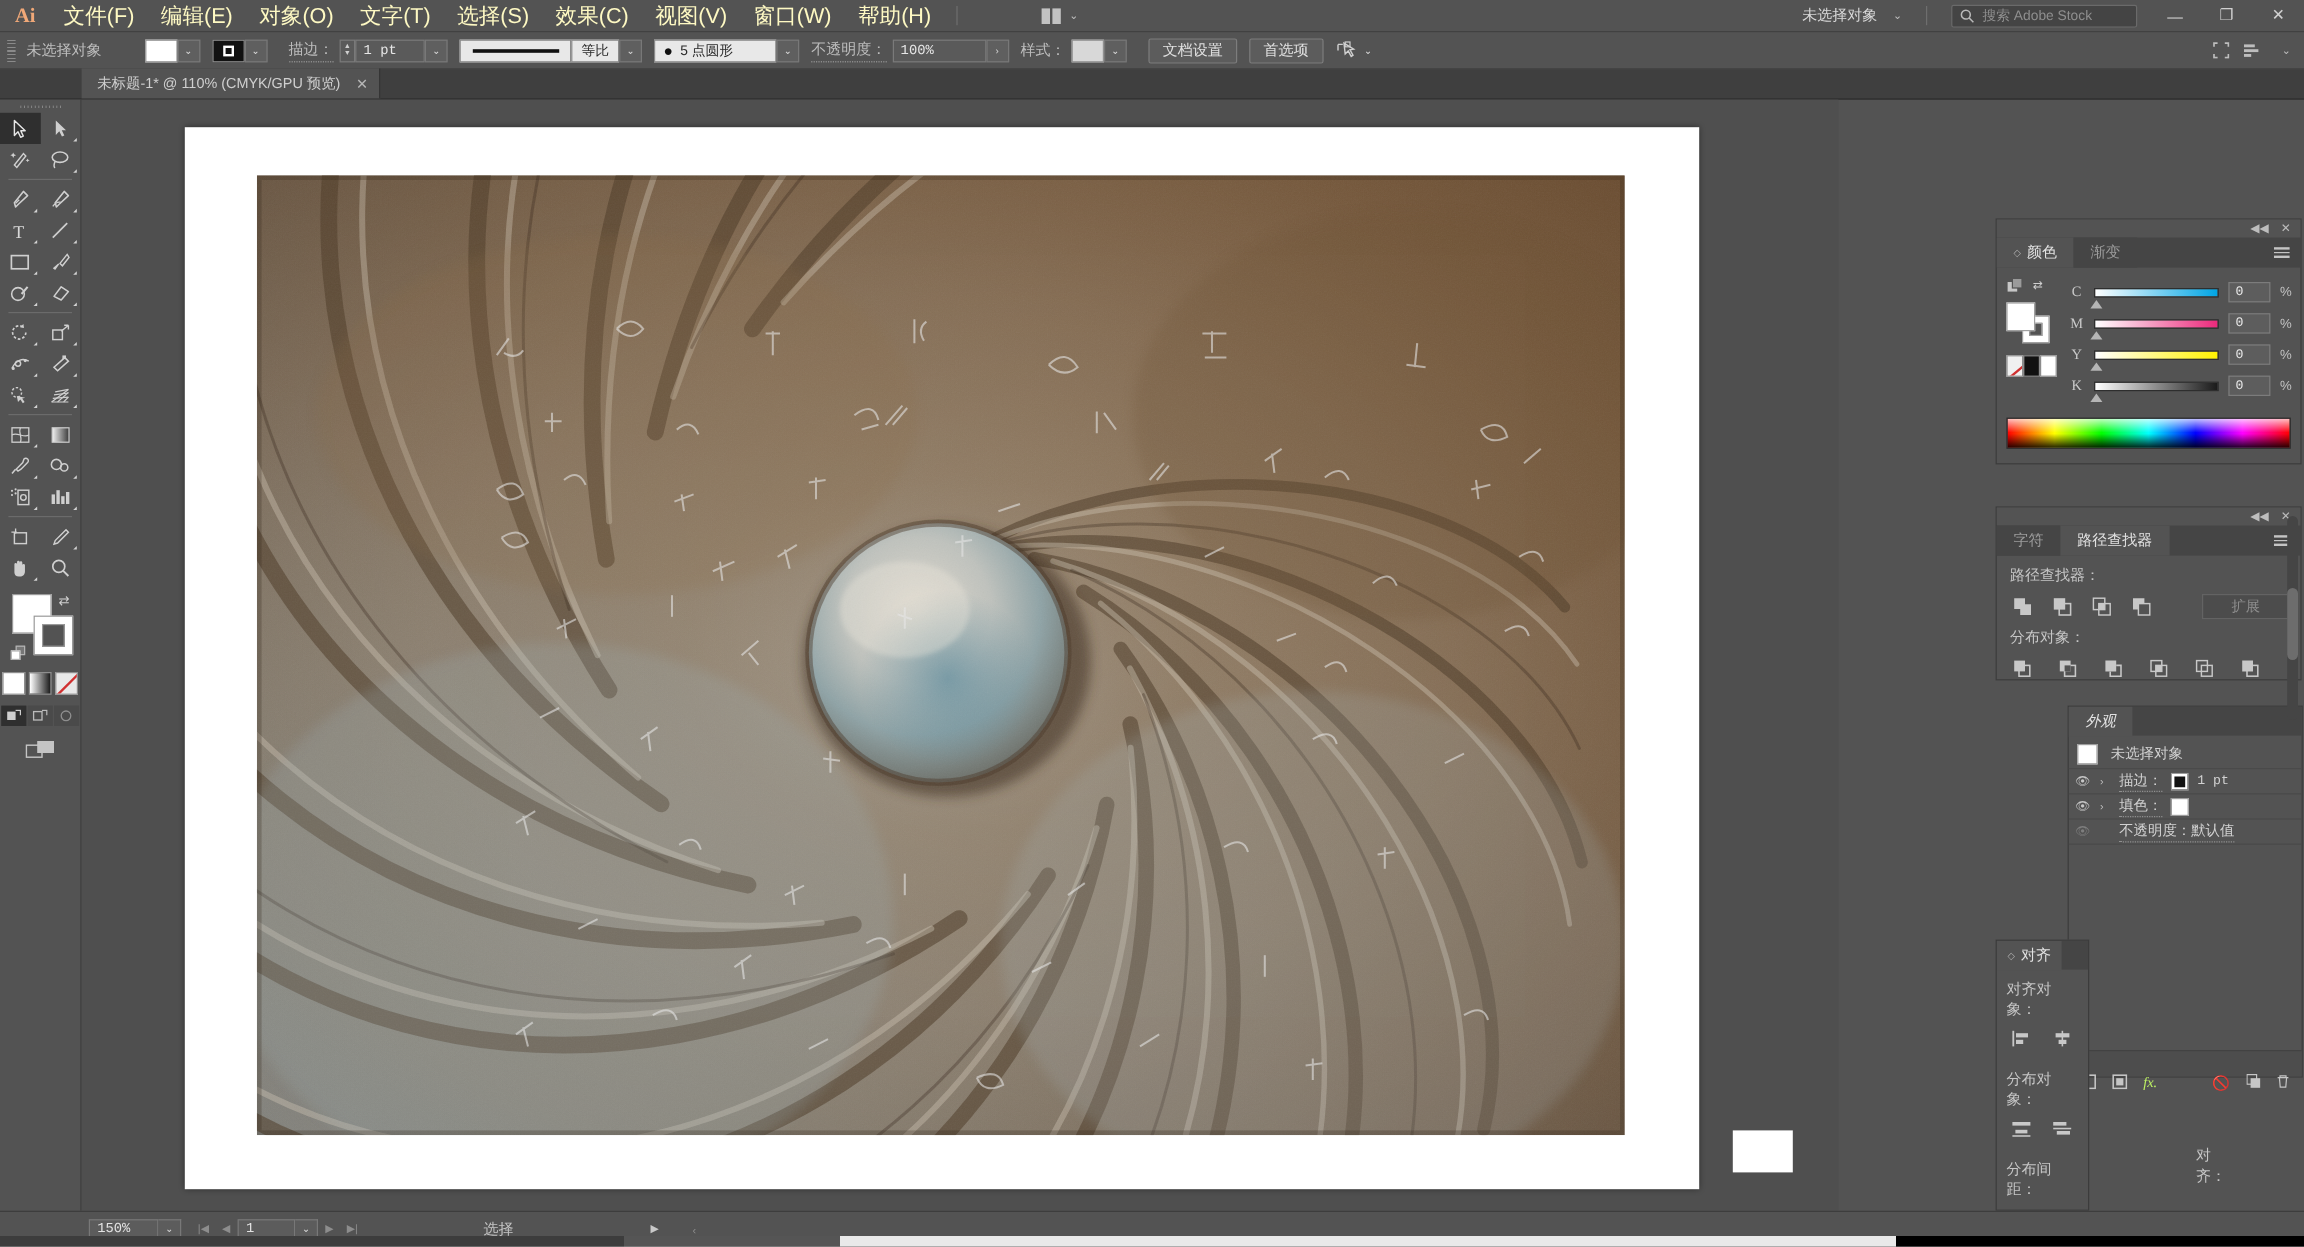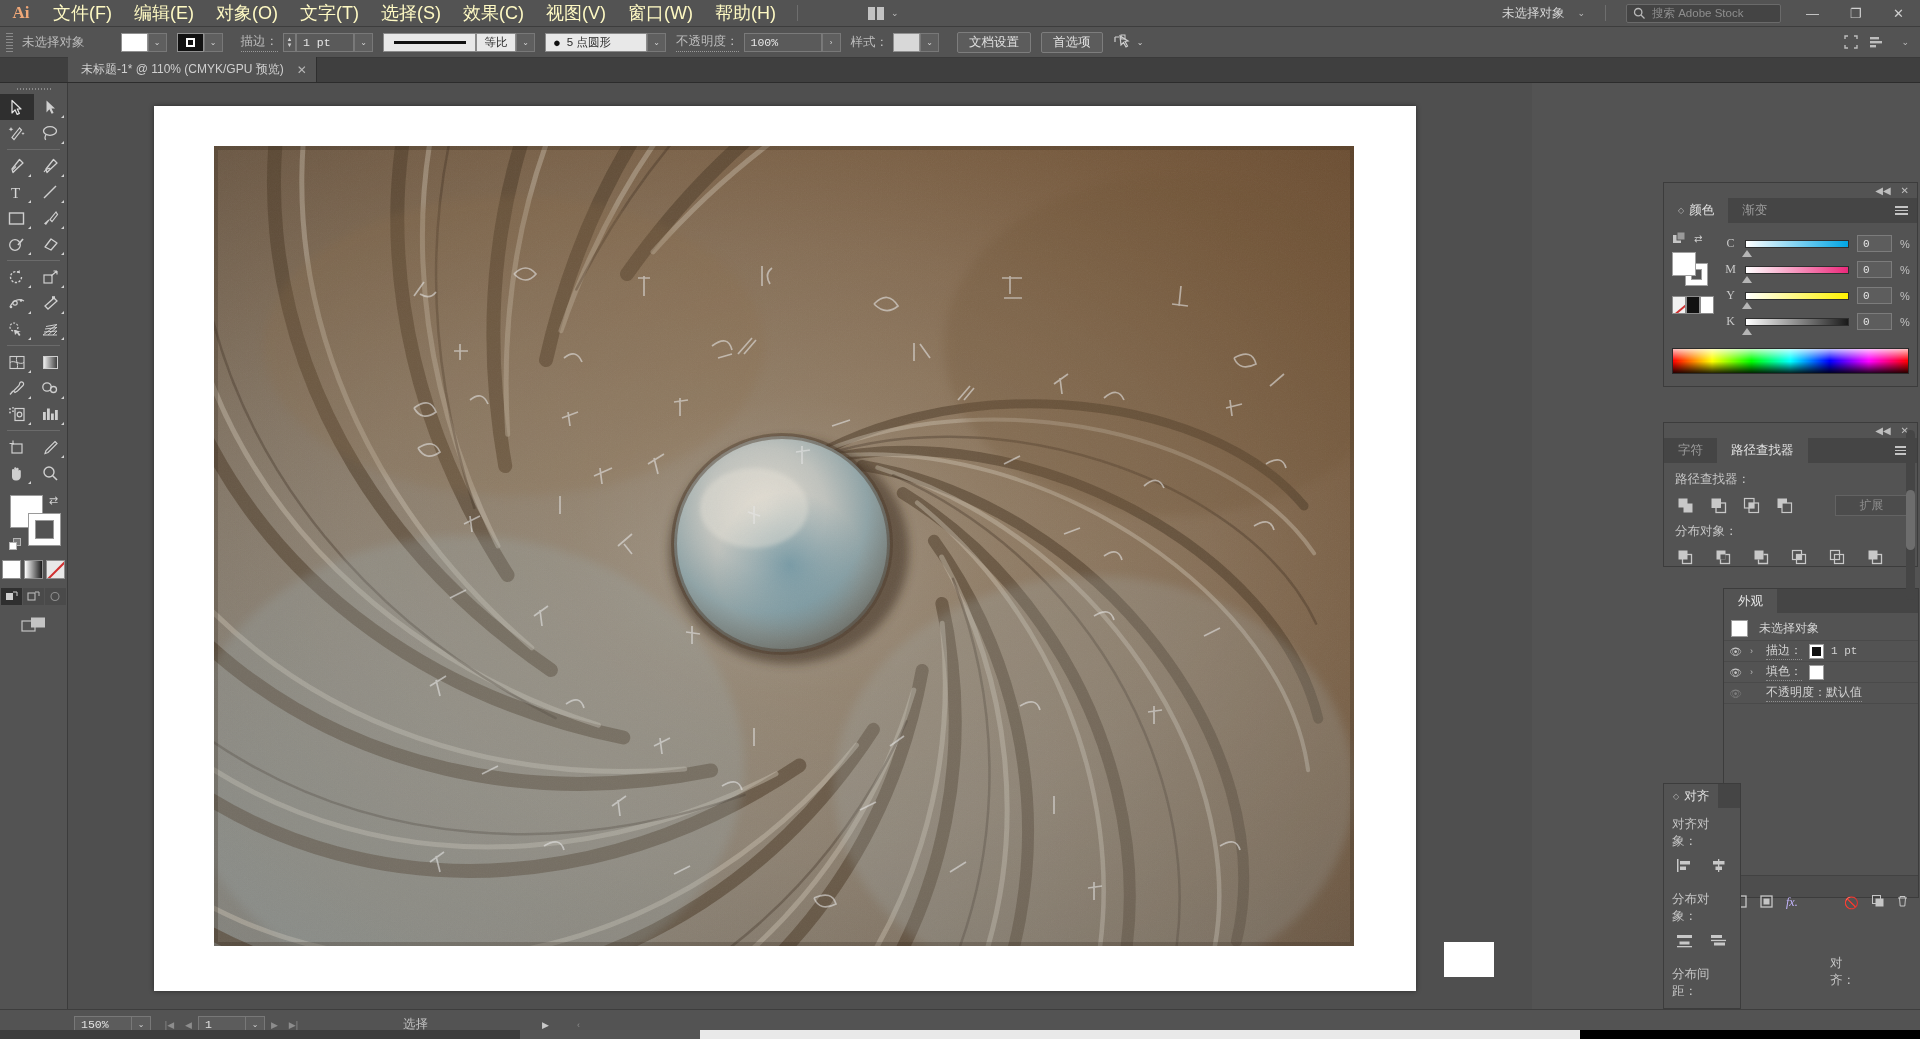--- a/index.html
+++ b/index.html
@@ -248,21 +248,21 @@
   .ap-eye { width: 15px; text-align: center; color: #c6c6c6; font-size: 10px; }
   .ap-eye.dim { color: #7e7e7e; }
   .ap-arrow { width: 9px; color: #bdbdbd; font-size: 9px; }
   .ap-txt { font-size: 12px; color: #d2d2d2; }
   .ap-txt.u { border-bottom: 1px dotted #8f8f8f; }
   .ap-sw { width: 15px; height: 15px; border: 1px solid #9c9c9c; }
   .ap-sw.blk { background: #111; box-shadow: inset 0 0 0 2px #fff; }
   .ap-sw.wht { background: #fff; }
   .ap-footer { display: flex; align-items: center; gap: 13px; height: 22px;
     padding: 0 10px; background: #4d4d4d; border-top: 1px solid #424242; }
-  .ap-fic { color: #c4b5fd; font-size: 12px; margin-top: 32px; }
+  .ap-fic { color: #bef264; font-size: 12px; margin-top: 32px; }
 
   
   .al-head { font-size: 12.5px; color: #c6c6c6; margin: 5px 0 5px 2px; }
   .al-row { display: flex; gap: 11px; padding-left: 3px; }
   .al-btn { width: 23px; height: 21px; display: flex; align-items: center;
     justify-content: center; }
 
   
   .statusbar {
     position: absolute; left: 0; bottom: 0; width: 1920px; height: 30px;
@@ -1031,21 +1031,21 @@
           <svg width="17" height="17" viewBox="0 0 17 17">
               <path d="M1.5 1.5h9v9h-9z" fill="#c8c8c8"></path>
               <rect x="5.5" y="5.5" width="9" height="9" fill="none" stroke="#c8c8c8" stroke-width="1.3"></rect>
             </svg>
         </div>
       </div>
     </div>
   </div>
 
   <div class="panel" style="left:1723px;top:588px;width:196px;height:310px;">
-    <div class="tabrow" style="height:24px;">
+    <div class="tabrow" style="height:24px;font-style:italic;">
       <div class="ptab active">
         <span>外观</span>
       </div>
     </div>
     <div style="padding:4px 0 0 0;">
       <div class="ap-row" style="height:24px;gap:11px;padding-left:7px;">
         <span class="ap-sw wht" style="width:17px;height:17px;"></span>
         <span class="ap-txt">未选择对象</span>
       </div>
       <div class="ap-row">

